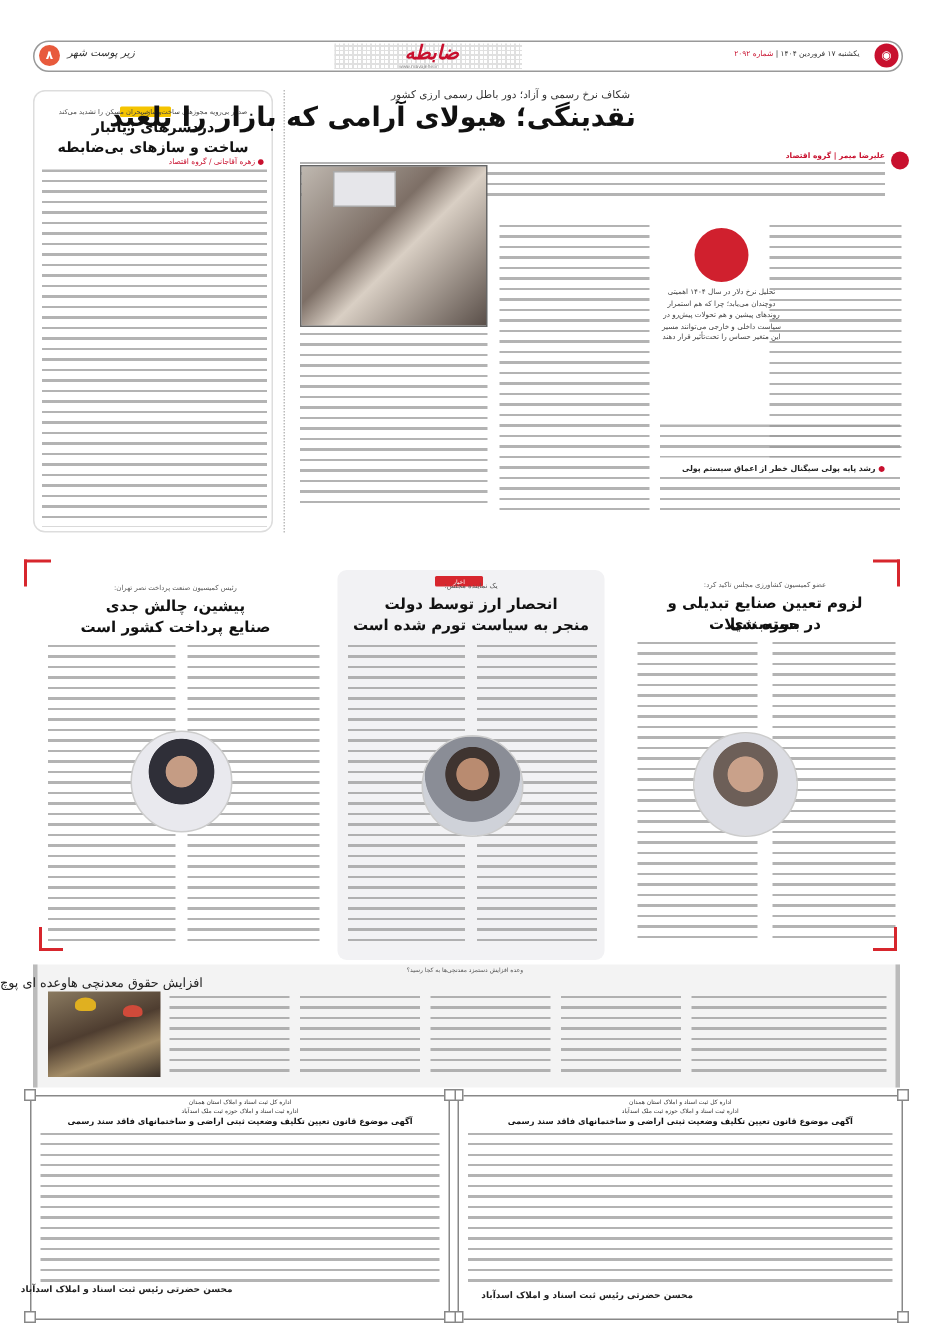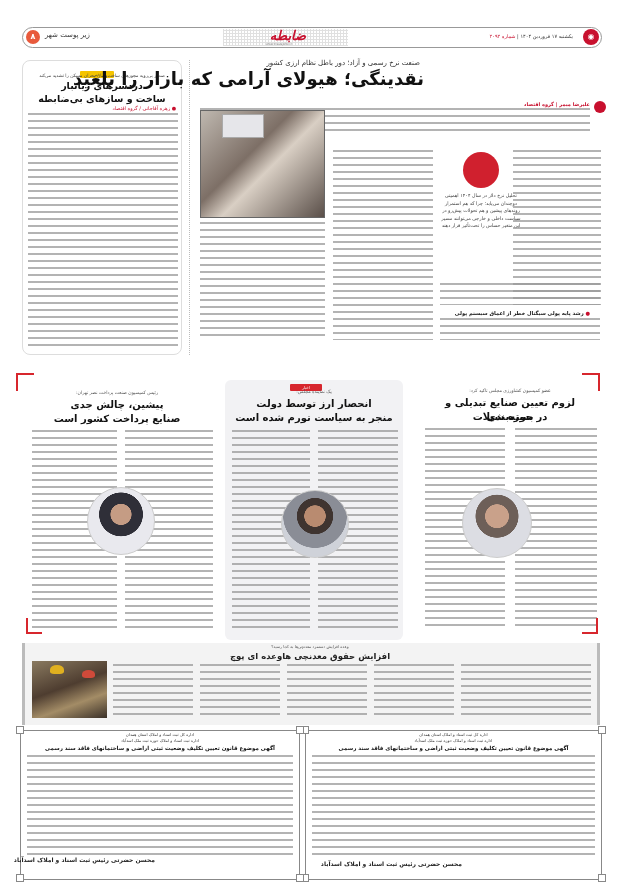--- a/index.html
+++ b/index.html
@@ -8,21 +8,21 @@
   .abs{position:absolute}
   
   .masthead{left:22px;top:27px;width:580px;height:21px;border:1.5px solid #999;border-radius:11px;background:#fff}
   .mh-pattern{left:200px;top:1px;width:125px;height:17px;background-image:repeating-linear-gradient(0deg,#ccc 0 1px,transparent 1px 3px),repeating-linear-gradient(90deg,#ccc 0 1px,transparent 1px 3px);opacity:.6}
   .mh-logo{left:245px;top:0;width:40px;height:19px;color:#c8102e;font-size:13px;font-weight:bold;font-style:italic;text-align:center;line-height:16px}
   .mh-url{left:243px;top:14px;font-size:3px;color:#888}
   .mh-date{right:28px;top:5px;font-size:5px;color:#333;white-space:nowrap}
   .mh-date .iss{color:#c8102e}
   .mh-badge-r{right:2px;top:1px;width:16px;height:16px;border-radius:50%;background:#c8102e;color:#fff;font-size:8px;text-align:center;line-height:16px}
   .mh-badge-l{left:3px;top:2px;width:14px;height:14px;border-radius:50%;background:#e85a3c;color:#fff;font-size:8px;text-align:center;line-height:14px;font-weight:bold}
-  .mh-section{left:22px;top:3px;font-size:7px;color:#333;white-space:nowrap}
+  .mh-section{left:22px;top:3px;font-size:7px;font-style:italic;color:#333;white-space:nowrap}
   
   .kicker{right:200px;top:59px;font-size:7px;color:#333;white-space:nowrap}
   .headline{right:196px;top:68px;font-size:18px;font-weight:bold;color:#111;white-space:nowrap;letter-spacing:-.3px}
   .byline{color:#c8102e;font-size:5px;font-weight:bold}
   .author-icon{width:12px;height:12px;border-radius:50%;background:#c8102e}
   .lines{background-image:repeating-linear-gradient(180deg,#9a9a9a 0 1.6px,transparent 1.6px 7px);opacity:.75}
   .photo-money{left:200px;top:110px;width:125px;height:108px;background:linear-gradient(135deg,#bfb8b0 0%,#7d6f66 40%,#d9cfc4 55%,#5a4f49 100%);border:1px solid #666}
   .calc{left:222px;top:114px;width:42px;height:24px;background:#e6e6ea;border:1px solid #aaa}
   .pull-icon{left:463px;top:152px;width:36px;height:36px;border-radius:50%;background:#d0202e}
   .pull-quote{left:440px;top:192px;width:82px;font-size:4.8px;line-height:7.5px;color:#444;text-align:center}
@@ -42,21 +42,21 @@
   .corner-red-br{border-bottom:2px solid #d7262d;border-right:2px solid #d7262d}
   .mid-box{left:225px;top:380px;width:178px;height:260px;background:#f2f2f4;border-radius:6px}
   .kick-s{font-size:4.6px;color:#555;text-align:center}
   .h2{font-size:10px;font-weight:bold;color:#111;text-align:center;line-height:14px}
   .portrait{border-radius:50%;background:radial-gradient(circle at 50% 40%,#c9a18a 0 22%,#6d5f58 23% 40%,#dcdde3 41% 100%);border:1px solid #ccc}
   .portrait.p2{background:radial-gradient(circle at 50% 38%,#b98b70 0 20%,#3f3430 21% 34%,#8a8d96 35% 60%,#cfd2d9 61% 100%)}
   .portrait.p3{background:radial-gradient(circle at 50% 40%,#c59c84 0 20%,#2f2f38 21% 42%,#e9e9ee 43% 100%)}
   
   .band{left:22px;top:643px;width:578px;height:82px;background:#f3f3f3;border-left:3px solid #bbb;border-right:3px solid #bbb}
   .band-kicker{left:0;right:0;top:644px;font-size:4px;color:#555;text-align:center}
-  .band-title{left:0;right:0;top:651px;font-size:8.5px;font-weight:bold;text-align:center;color:#222}
+  .band-title{left:0;right:0;top:651px;font-size:8.5px;font-weight:normal;text-align:left;color:#222}
   .miners{left:32px;top:661px;width:75px;height:57px;background:linear-gradient(160deg,#8a7a60 0%,#4e3d30 45%,#a38c66 70%,#3a3028 100%)}
   .helmet{border-radius:50% 50% 30% 30%}
   
   .ad{border:1.5px solid #888;border-radius:2px;background:#fff}
   .ad-h1{font-size:4px;color:#333;text-align:center}
   .ad-title{font-size:5.5px;font-weight:bold;color:#111;text-align:center}
   .ad-sign{font-size:6px;font-weight:bold;color:#222}
   .ad-corner{width:8px;height:8px;border:1.5px solid #888;background:#fff}
   .vsep{border-left:1px dotted #bbb}
 </style>
@@ -82,21 +82,21 @@
   <span class="tag-yellow">خبر</span>
 </div>
 <div class="abs sb-kicker">صدور بی‌رویه مجوزهای ساخت‌وساز، بحران مسکن را تشدید می‌کند</div>
 <div class="abs sb-title" style="top:80px">دردسرهای زیانبار</div>
 <div class="abs sb-title" style="top:93px">ساخت و سازهای بی‌ضابطه</div>
 <div class="abs sb-byline">● <span>زهره آقاجانی / گروه اقتصاد</span></div>
 <div class="abs lines" style="left:28px;top:113px;width:150px;height:238px"></div>
 
 <div class="abs vsep" style="left:189px;top:60px;height:295px"></div>
 
-<div class="abs kicker">صنعت نرخ رسمی و آزاد؛ دور باطل نظام ارزی کشور</div>
+<div class="abs kicker">شکاف نرخ رسمی و آزاد؛ دور باطل رسمی ارزی کشور</div>
 <div class="abs headline">نقدینگی؛ هیولای آرامی که بازار را بلعید</div>
 <div class="abs author-icon" style="left:594px;top:101px"></div>
 <div class="abs byline" style="right:30px;top:101px">علیرضا میمر | گروه اقتصاد</div>
 <div class="abs lines" style="left:200px;top:108px;width:390px;height:28px"></div>
 <div class="abs photo-money"></div>
 <div class="abs calc"></div>
 <div class="abs lines" style="left:200px;top:222px;width:125px;height:118px"></div>
 <div class="abs lines" style="left:333px;top:150px;width:100px;height:190px"></div>
 <div class="abs pull-icon"></div>
 <div class="abs pull-quote">تحلیل نرخ دلار در سال ۱۴۰۴ اهمیتی دوچندان می‌یابد؛ چرا که هم استمرار روندهای پیشین و هم تحولات پیش‌رو در سیاست داخلی و خارجی می‌توانند مسیر این متغیر حساس را تحت‌تأثیر قرار دهند</div>

